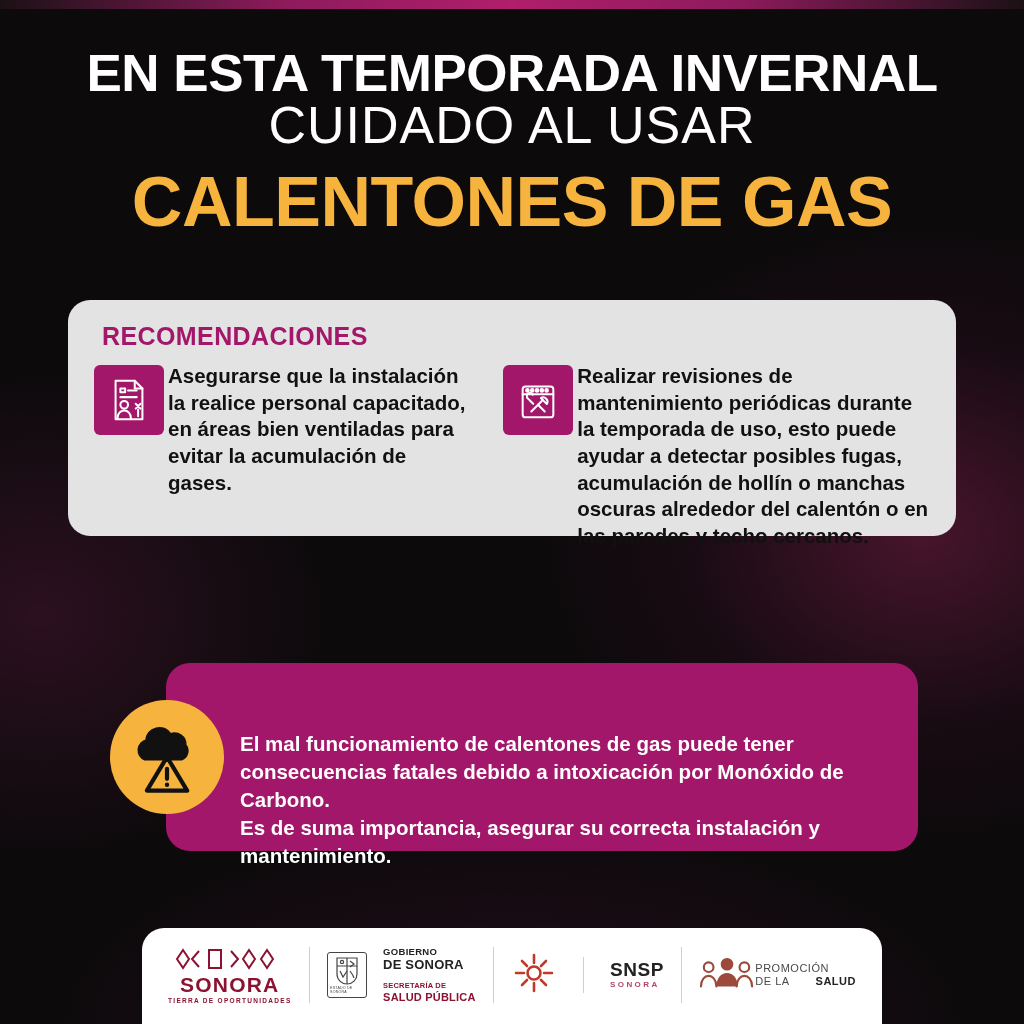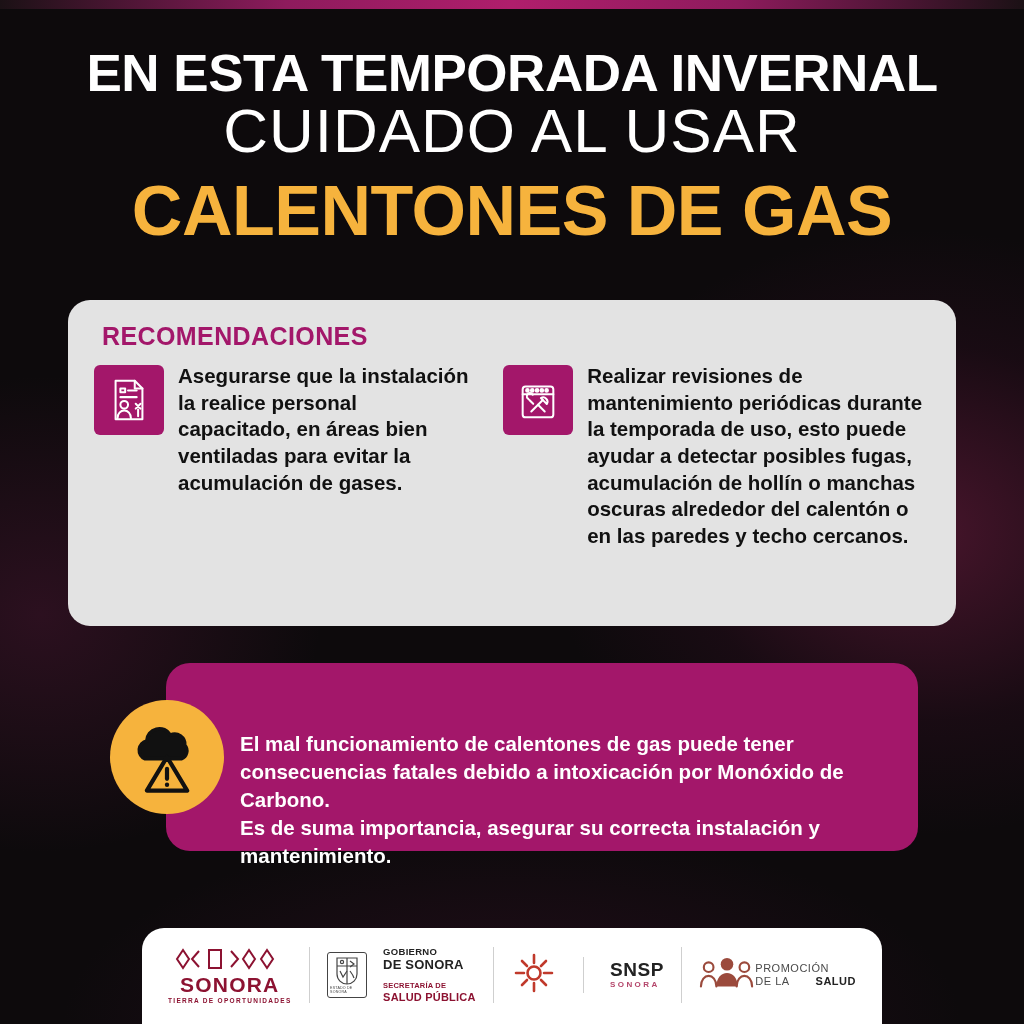--- a/index.html
+++ b/index.html
@@ -38,60 +38,60 @@
     font-size: 52px;
     font-weight: 700;
     letter-spacing: -0.5px;
     transform: scaleX(1.02);
     text-transform: uppercase;
     font-stretch: condensed;
   }
   .h-line2 {
     display: block;
     color: #ffffff;
-    font-size: 62px;
+    font-size: 52px;
     font-weight: 400;
     letter-spacing: 1px;
     margin-top: 4px;
     text-transform: uppercase;
   }
   .h-line3 {
     display: block;
     color: #f6b33d;
     font-size: 70px;
     font-weight: 700;
     letter-spacing: -0.5px;
     margin-top: 20px;
     text-transform: uppercase;
   }
 
   
   .rec-card {
     position: absolute;
     left: 68px; top: 300px;
-    width: 888px; height: 326px;
+    width: 888px; height: 236px;
     background: #e3e3e3;
     border-radius: 22px;
     padding: 22px 26px 20px 26px;
   }
   .rec-title {
     color: #a3176a;
     font-size: 25px;
     font-weight: 700;
     letter-spacing: 0.4px;
     margin-left: 8px;
     margin-bottom: 12px;
   }
   .rec-cols {
     display: flex;
     gap: 32px;
   }
   .rec-item {
     display: flex;
-    gap: 14px;
+    gap: 4px;
     align-items: flex-start;
   }
   .rec-item.col-a { width: 380px; }
   .rec-item.col-b { width: 430px; }
   .rec-icon {
     flex: 0 0 auto;
     width: 70px; height: 70px;
     background: #a3176a;
     border-radius: 6px;
     display: flex; align-items: center; justify-content: center;

